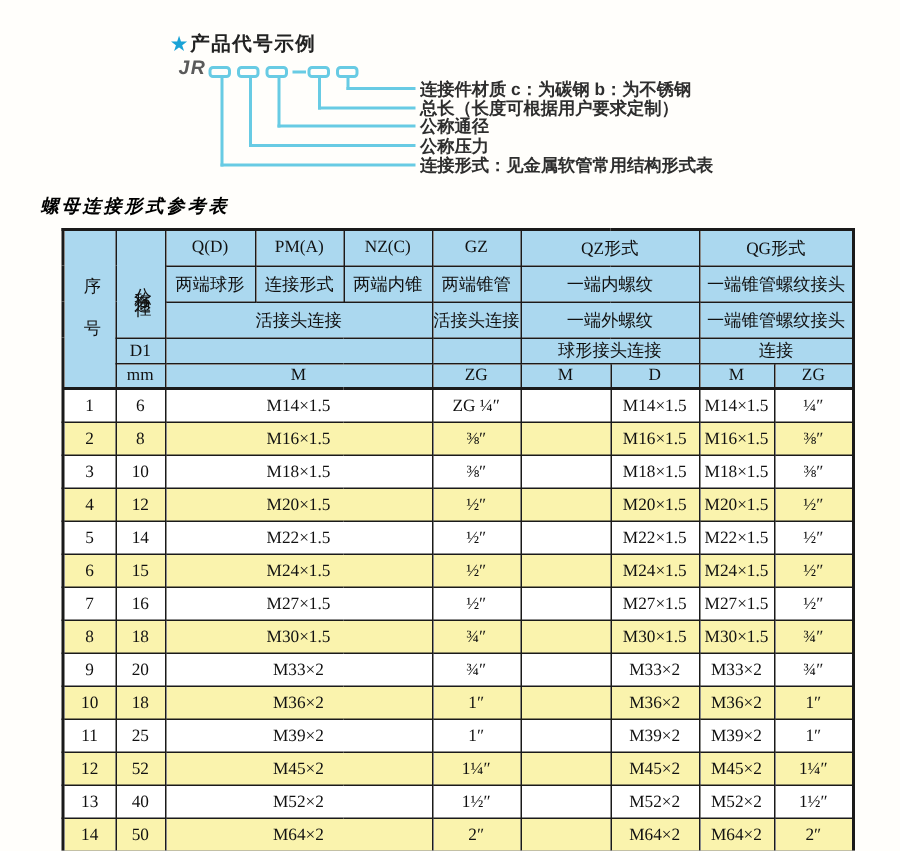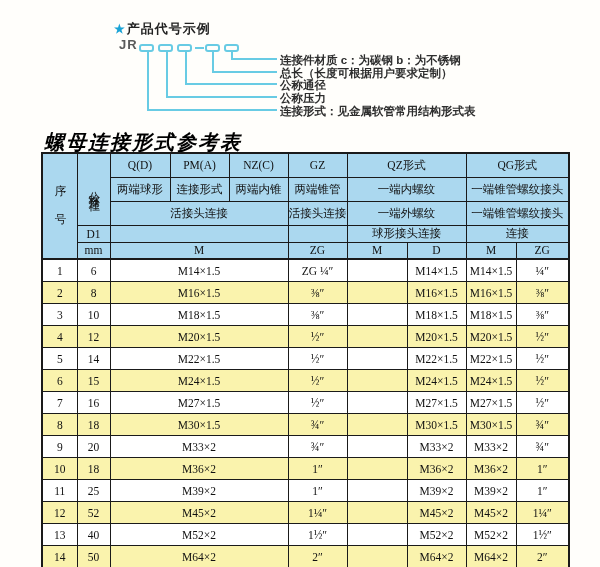--- a/index.html
+++ b/index.html
@@ -11,27 +11,27 @@
     --ink:#1a1a1a;
   }
   html,body{margin:0;padding:0;}
   body{
     width:600px;height:567px;position:relative;overflow:hidden;
     background:#fffefb;font-family:"Liberation Sans",sans-serif;color:var(--ink);
   }
   
   .diagram-title{position:absolute;left:114px;top:20px;font-size:13px;font-weight:bold;color:#222;letter-spacing:1px;white-space:nowrap;text-align:right;}
   .star{color:var(--star);font-size:12px;margin-right:1px;}
-  .jr{position:absolute;left:119px;top:37px;font-size:13px;font-weight:bold;color:#5a5a5a;letter-spacing:1px;}
+  .jr{position:absolute;left:119px;top:37px;font-size:13px;font-weight:bold;color:#5a5a5a;letter-spacing:1px;font-style:italic;}
   .codebox{position:absolute;top:44px;width:15px;height:8px;border:2px solid var(--cyan);border-radius:3px;box-sizing:border-box;background:#fffefb;}
   .code-dash{position:absolute;left:195px;top:47px;width:9px;height:0;border-top:2px solid var(--cyan);}
   .conn{position:absolute;border-left:2px solid var(--cyan);border-bottom:2px solid var(--cyan);box-sizing:border-box;}
   .dlabel{position:absolute;left:280px;font-size:11.5px;font-weight:bold;color:#2e2e2e;white-space:nowrap;line-height:12px;}
   
-  .table-title{position:absolute;left:44px;top:129px;font-family:"Liberation Serif",serif;font-style:italic;font-weight:bold;font-size:20px;letter-spacing:2px;color:#000;white-space:nowrap;}
+  .table-title{position:absolute;left:27px;top:129px;font-family:"Liberation Serif",serif;font-style:italic;font-weight:bold;font-size:12px;letter-spacing:2px;color:#000;white-space:nowrap;}
   
   table{position:absolute;left:41px;top:152px;border-collapse:collapse;table-layout:fixed;border:2px solid var(--border);}
   th,td{border:1px solid var(--border);text-align:center;vertical-align:middle;padding:0;overflow:hidden;font-weight:normal;}
   thead{border-bottom:2px solid var(--border);}
   thead th{background:var(--header-bg);font-family:"Liberation Serif",serif;font-size:11.5px;color:#111;margin-top:32px;}
   tbody td{font-family:"Liberation Serif",serif;font-size:11.5px;color:#111;height:21px;background:#fff;}
   tbody tr.alt td{background:var(--row-alt);}
   tr.hr-big{height:24px;}
   tr.hr-small{height:17px;}
   .vtext{writing-mode:vertical-lr;text-orientation:upright;display:inline-block;letter-spacing:3px;line-height:1;}

